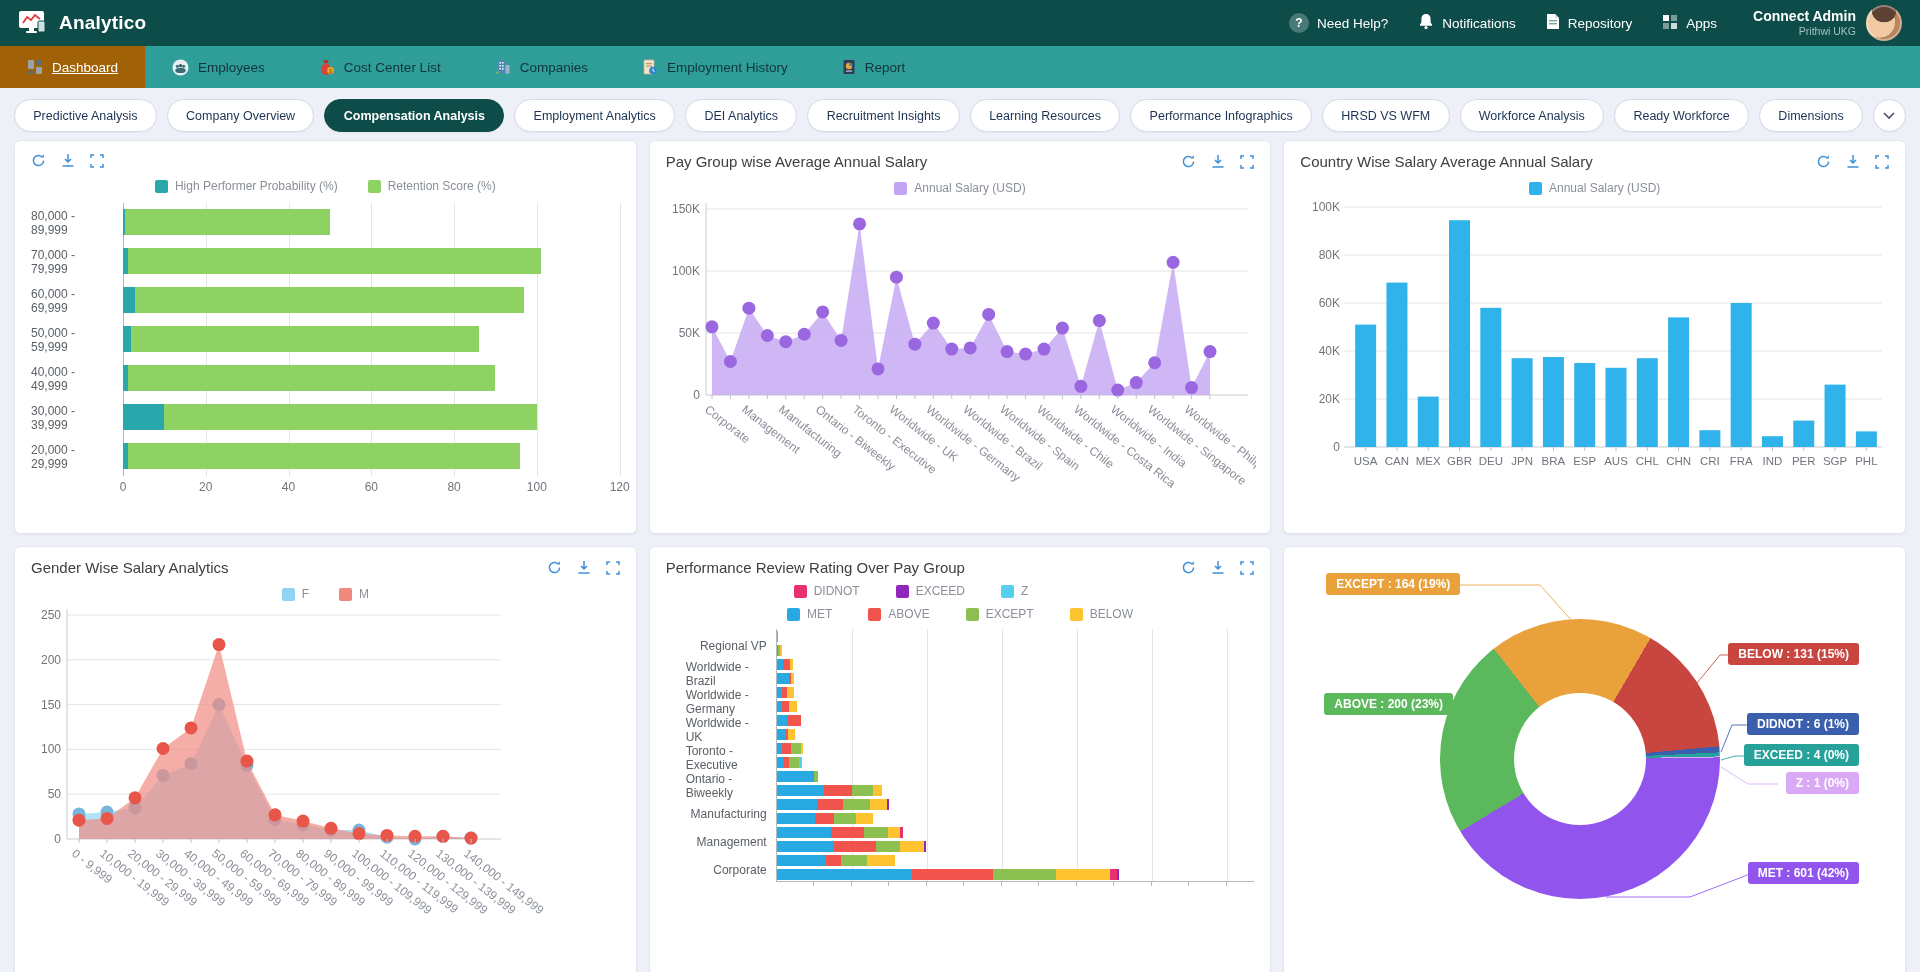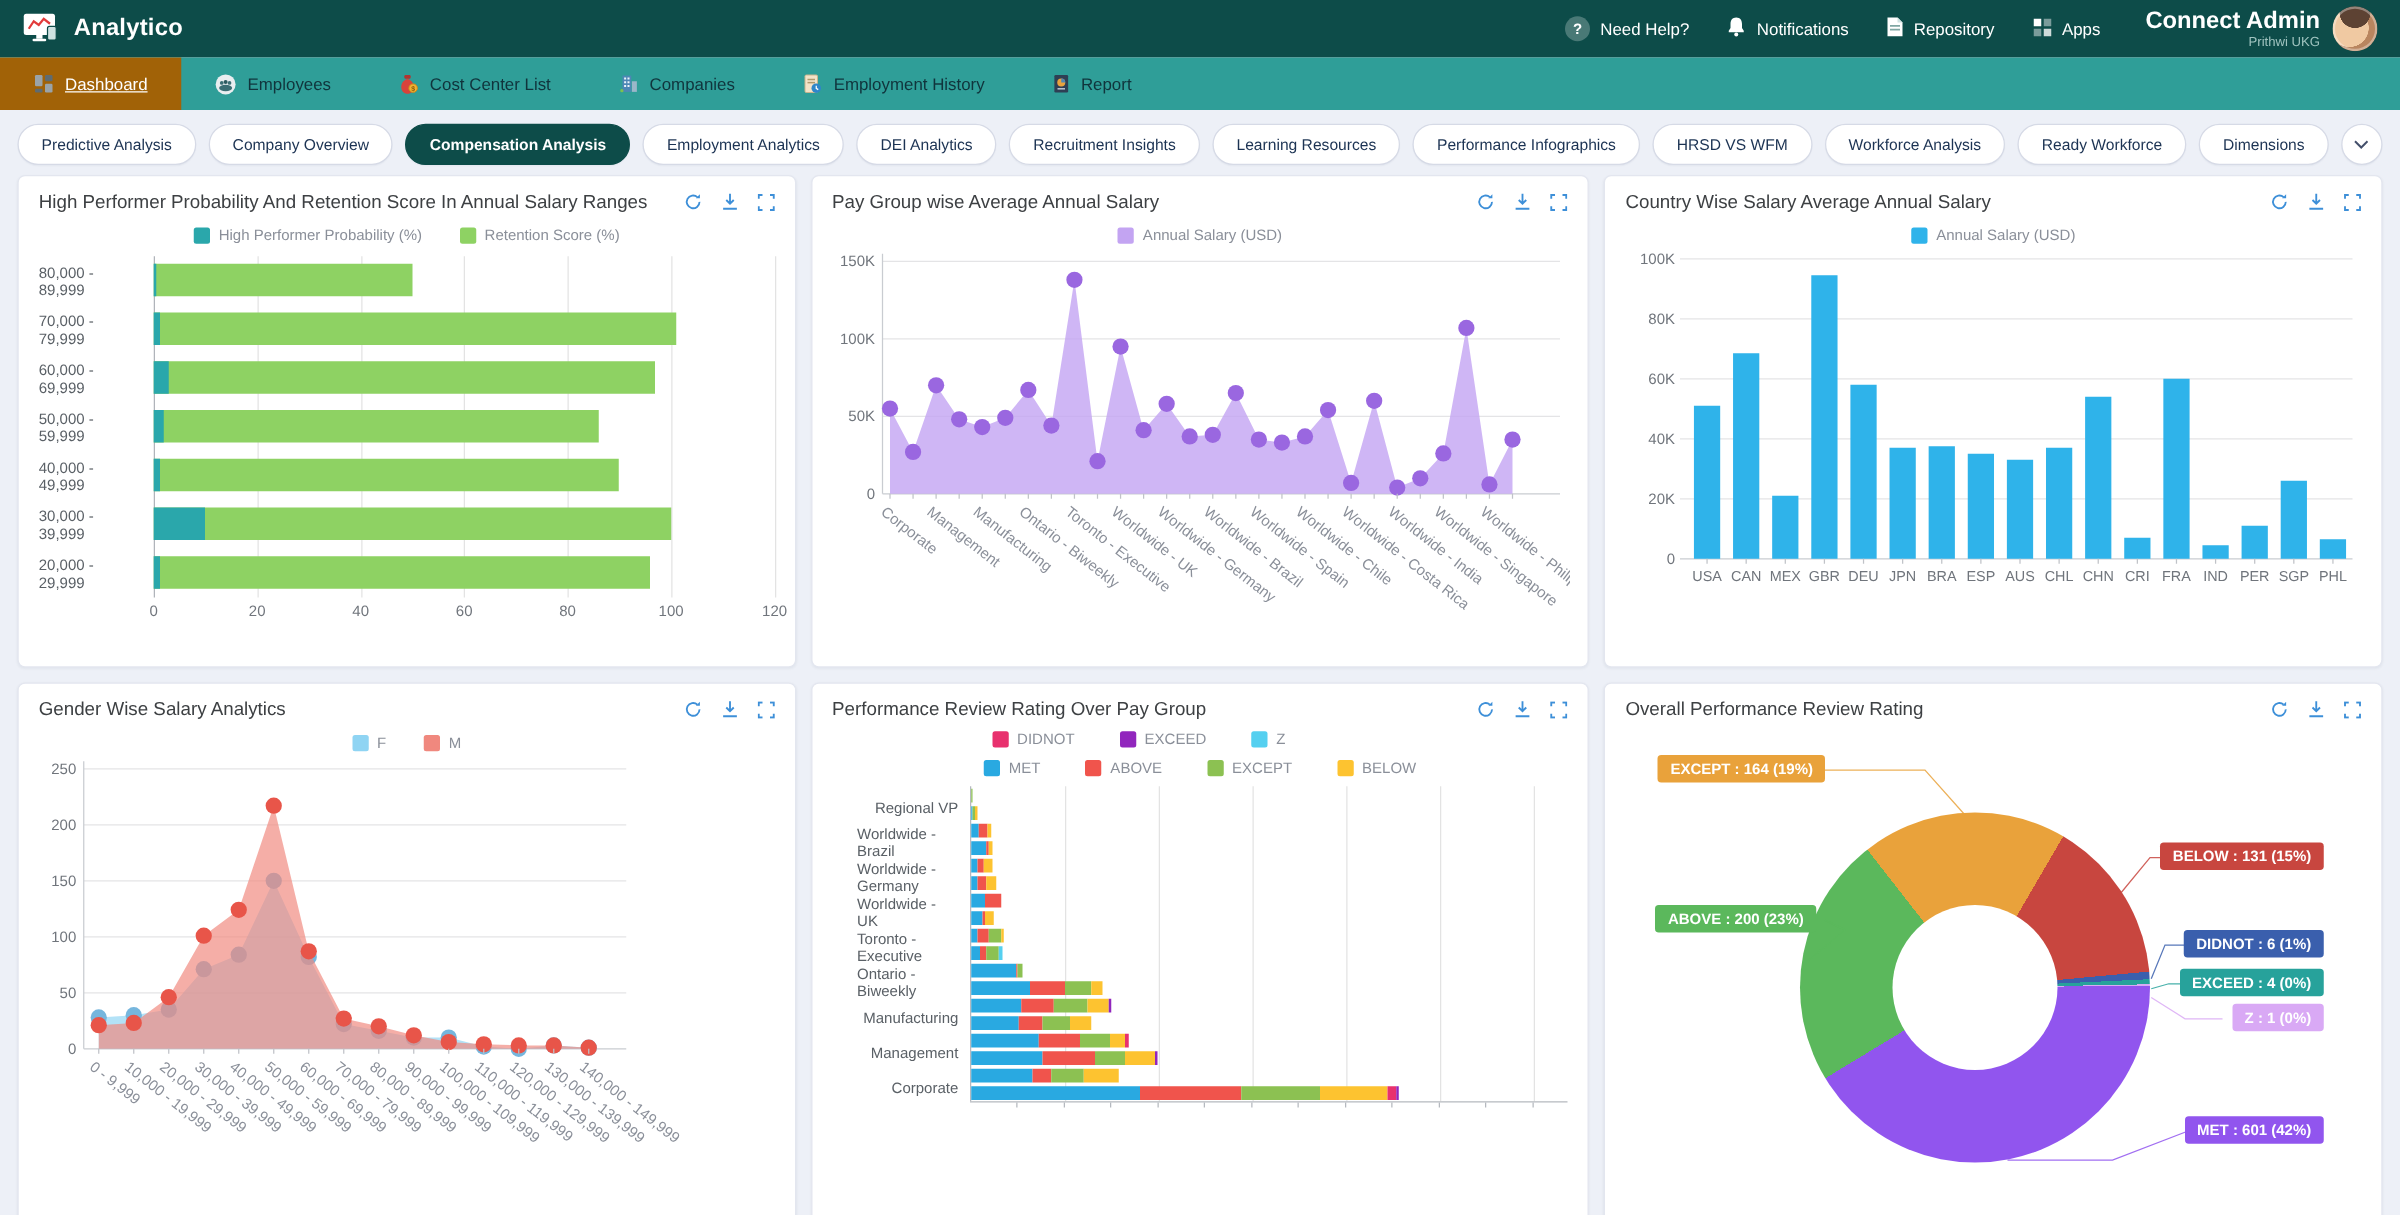--- a/index.html
+++ b/index.html
@@ -9,21 +9,21 @@
   .topbar{height:46px;background:#0d4c49;display:flex;align-items:center;padding:0 18px;color:#fff;justify-content:center;}
   .brand{display:flex;align-items:center;gap:11px;cursor:pointer;}
   .logo{width:30px;height:26px;display:flex;align-items:center;}
   .brand-name{font-size:19px;font-weight:600;letter-spacing:.2px;}
   .top-actions{margin-left:auto;display:flex;align-items:center;gap:30px;font-size:13.5px;}
   .top-item{display:flex;align-items:center;gap:8px;cursor:pointer;white-space:nowrap;}
   .help-circle{width:20px;height:20px;border-radius:50%;background:rgba(255,255,255,.25);
                display:flex;align-items:center;justify-content:center;font-size:12px;font-weight:bold;}
   .user{display:flex;align-items:center;gap:10px;cursor:pointer;margin-left:6px;}
   .user-names{text-align:right;line-height:1.25;}
-  .user-name{font-size:19px;font-weight:bold;}
+  .user-name{font-size:14px;font-weight:bold;}
   .user-org{font-size:10.5px;color:#9fc3bf;}
   .avatar{width:36px;height:36px;border-radius:50%;
           background:
             radial-gradient(circle at 50% 14%, #5d4233 0 34%, rgba(0,0,0,0) 35%),
             radial-gradient(circle at 38% 48%, #f0c9a2 0 52%, #b9855f 53% 100%);
           box-shadow:inset 0 0 0 2px rgba(255,255,255,.35);}
   
   .tabbar{height:42px;background:#2f9e98;display:flex;align-items:stretch;}
   .tab{display:flex;align-items:center;gap:9px;padding:0 27px;font-size:13.5px;color:#10343c;cursor:pointer;}
   .tab.active{background:#a16207;color:#fff;text-decoration:underline;}
@@ -222,21 +222,20 @@
   <button class="pill pill-more">
     <svg width="12" height="8" viewBox="0 0 12 8">
         <path d="M1 1l5 5 5-5" fill="none" stroke="#45506b" stroke-width="1.6"></path>
       </svg>
   </button>
 </div>
 
 <main class="grid">
   <section class="card r1">
     <div class="card-head">
-        <h3 class="card-title">High Performer Probability And Retention Score In Annual Salary Ranges</h3>
         <div class="card-actions">
           <span class="icon-btn">
             <svg width="15" height="15" viewBox="0 0 15 15">
               <path d="M12.6 7.5a5.1 5.1 0 1 1-1.7-3.8" fill="none" stroke="#3d8fd8" stroke-width="1.5"></path>
               <path d="M12.9 1.3v3.2H9.7z" fill="#3d8fd8"></path>
             </svg>
           </span>
           <span class="icon-btn">
             <svg width="14" height="15" viewBox="0 0 14 15">
               <path d="M7 1v8M4 6l3 3 3-3" fill="none" stroke="#3d8fd8" stroke-width="1.5"></path>
@@ -819,44 +818,20 @@
           <div class="st-tick" style="left: 262.5px;"></div>
           <div class="st-tick" style="left: 300px;"></div>
           <div class="st-tick" style="left: 337.5px;"></div>
           <div class="st-tick" style="left: 375px;"></div>
           <div class="st-tick" style="left: 412.5px;"></div>
           <div class="st-tick" style="left: 450px;"></div>
         </div>
       </div>
   </section>
   <section class="card r2">
-    <div class="card-head">
-        <h3 class="card-title">Overall Performance Review Rating</h3>
-        <div class="card-actions">
-          <span class="icon-btn">
-            <svg width="15" height="15" viewBox="0 0 15 15">
-              <path d="M12.6 7.5a5.1 5.1 0 1 1-1.7-3.8" fill="none" stroke="#3d8fd8" stroke-width="1.5"></path>
-              <path d="M12.9 1.3v3.2H9.7z" fill="#3d8fd8"></path>
-            </svg>
-          </span>
-          <span class="icon-btn">
-            <svg width="14" height="15" viewBox="0 0 14 15">
-              <path d="M7 1v8M4 6l3 3 3-3" fill="none" stroke="#3d8fd8" stroke-width="1.5"></path>
-              <path d="M1.5 13h11" stroke="#3d8fd8" stroke-width="1.5"></path>
-            </svg>
-          </span>
-          <span class="icon-btn">
-            <svg width="14" height="14" viewBox="0 0 14 14">
-              <g fill="none" stroke="#3d8fd8" stroke-width="1.5">
-                <path d="M1 4V1h3M10 1h3v3M13 10v3h-3M4 13H1v-3"></path>
-              </g>
-            </svg>
-          </span>
-        </div>
-      </div>
     <div class="chart-box" id="chart-5" style="height: 408px;">
         <div class="donut" style="left: 140px; top: 72px; width: 280px; height: 280px; background: conic-gradient(from -38deg, rgb(233, 162, 59) 0deg, rgb(233, 162, 59) 68.2543deg, rgb(200, 70, 63) 68.2543deg, rgb(200, 70, 63) 122.775deg, rgb(58, 95, 173) 122.775deg, rgb(58, 95, 173) 125.272deg, rgb(39, 162, 155) 125.272deg, rgb(39, 162, 155) 126.936deg, rgb(217, 169, 245) 126.936deg, rgb(217, 169, 245) 127.353deg, rgb(145, 85, 238) 127.353deg, rgb(145, 85, 238) 276.763deg, rgb(91, 184, 92) 276.763deg, rgb(91, 184, 92) 360deg);"></div>
         <div class="hole" style="left: 214px; top: 146px; width: 132px; height: 132px;"></div>
         <svg width="590" height="408" style="position:absolute;left:0;top:0;pointer-events:none;">
           <polyline points="160,38 240,38 272,74" fill="none" stroke="#e9a23b" stroke-width="1" opacity="0.85"></polyline>
           <polyline points="450,108 420,108 397,136" fill="none" stroke="#c8463f" stroke-width="1" opacity="0.85"></polyline>
           <polyline points="450,178 432,178 421,205" fill="none" stroke="#3a5fad" stroke-width="1" opacity="0.85"></polyline>
           <polyline points="453,209 435,209 421,213" fill="none" stroke="#27a29b" stroke-width="1" opacity="0.85"></polyline>
           <polyline points="478,237 448,237 421,220" fill="none" stroke="#d9a9f5" stroke-width="1" opacity="0.85"></polyline>
           <polyline points="450,327 390,350 306,350" fill="none" stroke="#9155ee" stroke-width="1" opacity="0.85"></polyline>

